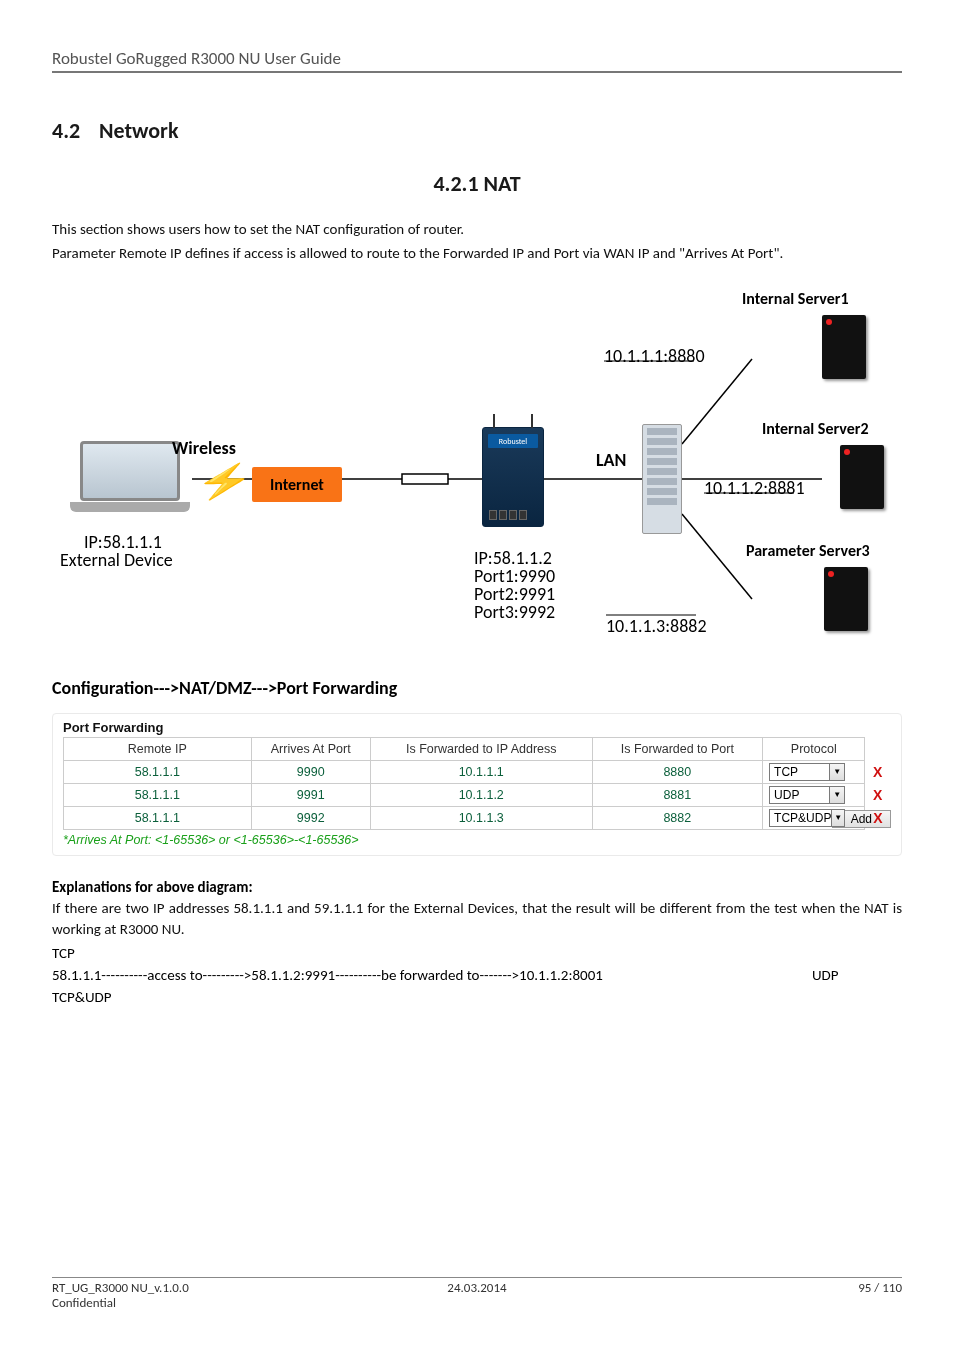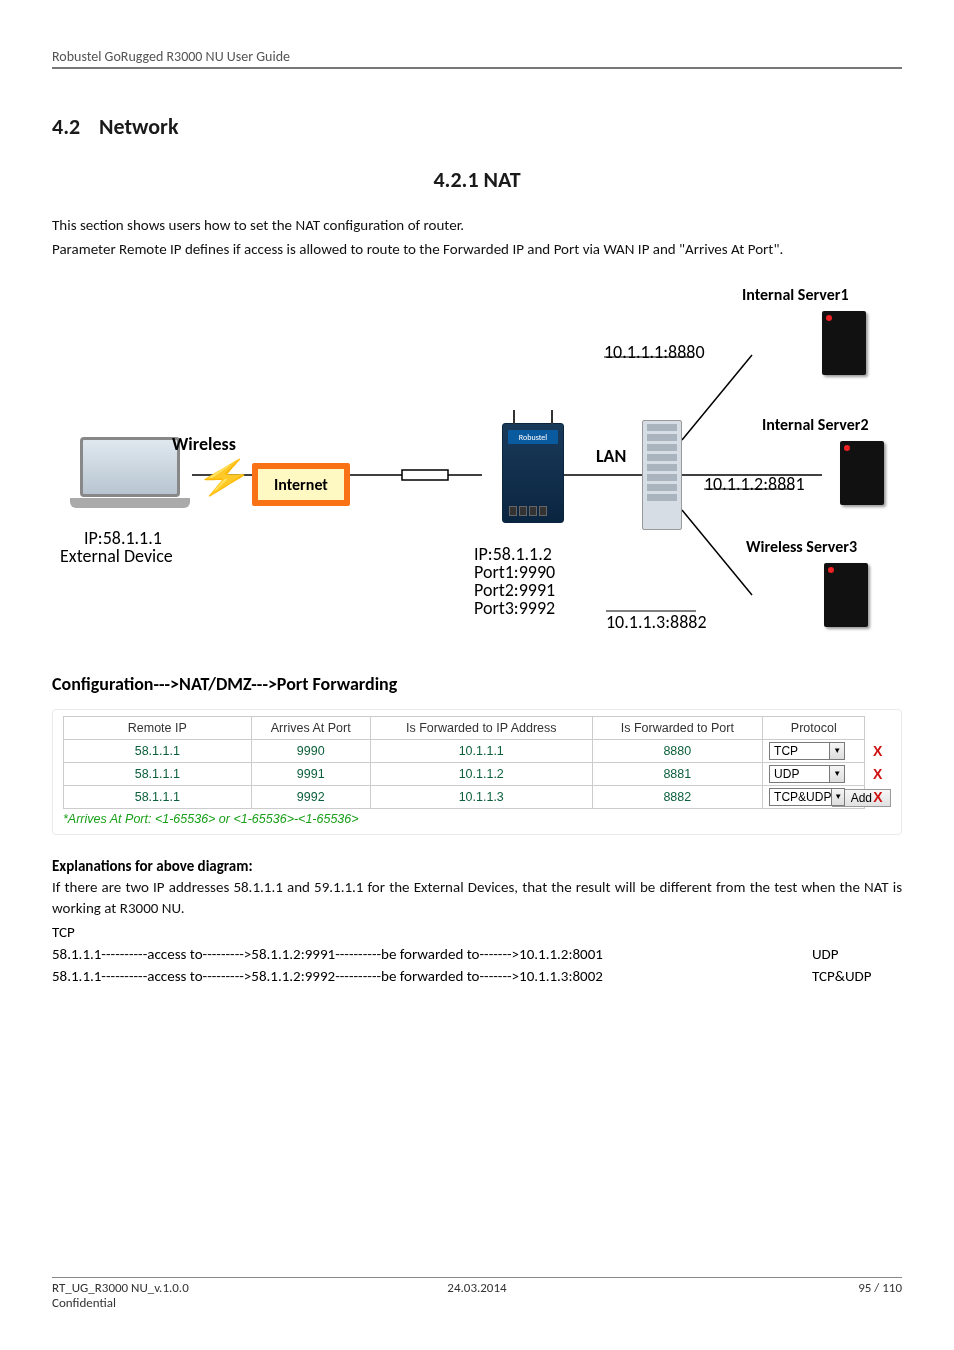--- a/index.html
+++ b/index.html
@@ -6,49 +6,49 @@
   body {
     font-family: Calibri, Arial, sans-serif;
     width: 954px;
     height: 1350px;
     background: #fff;
     color: #000;
     position: relative;
     padding: 48px 52px 0 52px;
   }
   .header-line {
-    font-size: 14px;
+    font-size: 17px;
     color: #555;
     padding-bottom: 2px;
   }
   .hr-top { border: none; border-top: 2.5px solid #777; margin-bottom: 20px; }
   h2.section-heading { font-size: 22px; font-weight: bold; color: #1a1a1a; margin: 12px 0 26px 0; }
   h2.section-heading .num { display:inline-block; width:42px;margin-top:24px; }
   h2.sub-heading { font-size: 22px; font-weight: bold; color: #1a1a1a; margin: 0 0 22px 0; text-align: center; }
   p.body { font-size: 15px; line-height: 1.45; color: #111; margin-bottom: 2px; }
   .just { text-align: justify; }
   .diagram-wrap { margin: 14px 0 28px 0; }
   .diagram { position: relative; width: 850px; height: 370px; font-family: Calibri, Arial, sans-serif; }
   .d-label { position: absolute; font-size: 18px; color:#000; }
   .bold { font-weight:bold; }
   .server-icon { width:44px; height:64px; position:absolute; }
   .server-icon .case { width:44px; height:64px; background:#111; border-radius:2px; position:relative; box-shadow: 2px 2px 3px rgba(0,0,0,.4); }
   .server-icon .led { position:absolute; top:4px; left:4px; width:6px; height:6px; border-radius:50%; background:#e22; }
-  .router-icon { position:absolute; width:62px; height:100px; background: linear-gradient(#1a3a5a,#0a2540); border-radius:3px; border:1px solid #0a2540;margin-left:20px; }
+  .router-icon { position:absolute; width:62px; height:100px; background: linear-gradient(#1a3a5a,#0a2540); border-radius:3px; border:1px solid #0a2540; }
   .router-icon::before { content:""; position:absolute; top:-14px; left:10px; width:2px; height:14px; background:#333; }
   .router-icon::after { content:""; position:absolute; top:-14px; right:10px; width:2px; height:14px; background:#333; }
   .router-icon .tag { position:absolute; top:6px; left:5px; right:5px; height:14px; background:#0a5aa0; color:#fff; font-size:8px; text-align:center; line-height:14px; border-radius:1px;}
   .router-icon .ports { position:absolute; bottom:6px; left:6px; right:6px; display:flex; gap:2px; }
   .router-icon .ports span { width:8px; height:10px; background:#333; border:1px solid #666;}
   .laptop { position:absolute; width:120px; height:76px; }
   .laptop .screen { width:100px; height:60px; background: linear-gradient(#dfe8ef,#b8c5d0); border:3px solid #888; border-radius:4px; margin:0 auto; }
   .laptop .base { width:120px; height:10px; background:#aaa; border-radius:0 0 6px 6px; margin-top:1px; }
   .switch { position:absolute; width:40px; height:110px; background:#d6dde4; border:1px solid #999; border-radius:2px; }
   .switch .slot { height:7px; margin:3px 4px; background:#aab4bf; }
-  .internet-box { position:absolute; padding:6px 16px; border:6px solid #f97316; background:#fef9c3; font-size:16px; font-weight:bold; border-radius:2px; }
+  .internet-box { position:absolute; padding:6px 16px; border:2px solid #f97316; background:#f97316; font-size:16px; font-weight:bold; border-radius:2px; }
   .lightning { position:absolute; font-size:34px; color:#f5c400; transform: scaleX(1.4);}
   svg.conn { position:absolute; top:0; left:0; width:850px; height:370px; pointer-events:none; }
   h3.config-head { font-size: 18px; font-weight:bold; margin: 6px 0 14px 0; }
   .pf-box { border:1px solid #eaeaea; border-radius:4px; padding: 6px 10px 8px 10px; font-family: Verdana, Arial, sans-serif; font-size:12.5px; }
   .pf-title { font-weight:bold; font-size:13px; margin-bottom:2px; color:#111; }
   table.pf { width:100%; border-collapse:collapse; font-size:12.5px; }
   table.pf th { background:#fff; color:#333; font-weight:normal; padding:4px 6px; border:1px solid #ccc; text-align:center; }
   table.pf td { border:1px solid #ccc; padding:3px 4px; text-align:center; color:#0b5f3b; }
   .proto-cell { display:flex; align-items:center; gap:4px; justify-content:flex-start; padding-left:4px;}
   .proto-select { flex: 0 0 auto; background:#fff; border:1px solid #7a7a7a; padding:0 0 0 4px; height:18px; color:#000; font-size:12px; display:flex; align-items:center; width:76px; justify-content:space-between;}
@@ -150,33 +150,34 @@
       </div>
 
     <div class="d-label bold" style="left:710px; top:140px; font-size:16px;">Internal Server2</div>
     <div class="d-label" style="left:652px; top:198px;">10.1.1.2:8881</div>
     <div class="server-icon" style="left:788px; top:166px;">
         <div class="case">
           <div class="led"></div>
         </div>
       </div>
 
-    <div class="d-label bold" style="left:694px; top:262px; font-size:16px;">Wireless Server3</div>
+    <div class="d-label bold" style="left:694px; top:262px; font-size:16px;">Parameter Server3</div>
     <div class="d-label" style="left:554px; top:336px;">10.1.1.3:8882</div>
     <div class="server-icon" style="left:772px; top:288px;">
         <div class="case">
           <div class="led"></div>
         </div>
       </div>
   </div>
 </div>
 
 <h3 class="config-head">Configuration---&gt;NAT/DMZ---&gt;Port Forwarding</h3>
 
 <div class="pf-box">
+  <div class="pf-title">Port Forwarding</div>
   <table class="pf">
     <thead>
       <tr>
         <th style="width:22%;">Remote IP</th>
         <th style="width:14%;">Arrives At Port</th>
         <th style="width:26%;">Is Forwarded to IP Address</th>
         <th style="width:20%;">Is Forwarded to Port</th>
         <th style="width:12%;">Protocol</th>
         <th style="width:3%; border:none;"></th>
       </tr>
@@ -238,21 +239,20 @@
 <p class="body just">If there are two IP addresses 58.1.1.1 and 59.1.1.1 for the External Devices, that the result will be different from the test when the NAT is working at R3000 NU.</p>
 <div id="mapping-rows">
     <div class="mapping-row">
       <div class="mapping-right">TCP</div>
     </div>
     <div class="mapping-row">
       <div class="mapping-left">58.1.1.1----------access to---------&gt;58.1.1.2:9991----------be forwarded to-------&gt;10.1.1.2:8001</div>
       <div class="mapping-right">UDP</div>
     </div>
     <div class="mapping-row">
-      <div class="mapping-left">58.1.1.1----------access to---------&gt;58.1.1.2:9992----------be forwarded to-------&gt;10.1.1.3:8002</div>
       <div class="mapping-right">TCP&amp;UDP</div>
     </div>
   </div>
 
 <div class="footer">
   <hr class="hr-bot">
   <div class="foot-row">
     <div class="l">RT_UG_R3000 NU_v.1.0.0</div>
     <div class="c">24.03.2014</div>
     <div class="r">95 / 110</div>

